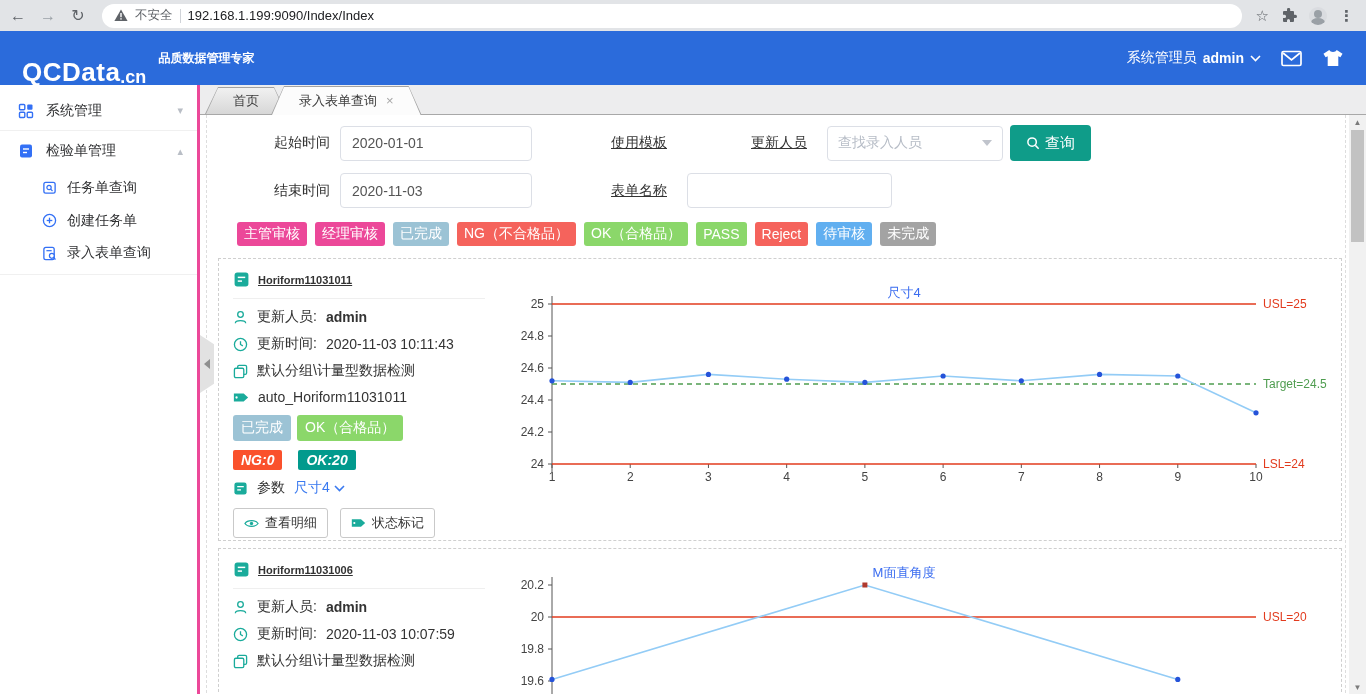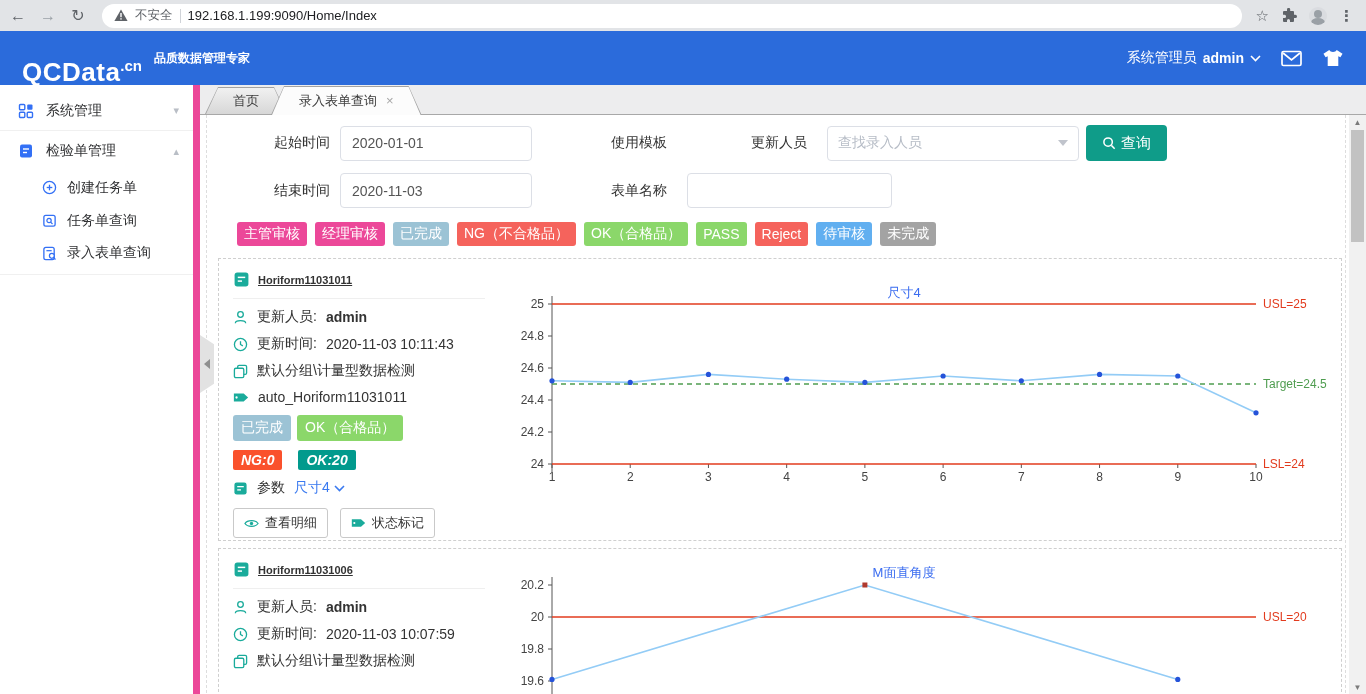--- a/index.html
+++ b/index.html
@@ -18,31 +18,31 @@
   .url-txt{ font-size:13px; color:#202124; }
   .chrome-right{ display:flex; align-items:center; gap:12px; padding:0 4px; }
   .star{ font-size:15px; color:#5f6368; }
   .avatar{ width:18px; height:18px; border-radius:50%; background:#dadce0; position:relative; overflow:hidden; }
   .avatar:before{ content:""; position:absolute; left:5px; top:3px; width:8px; height:8px; border-radius:50%; background:#9aa0a6; }
   .avatar:after{ content:""; position:absolute; left:2px; top:11px; width:14px; height:9px; border-radius:50%; background:#9aa0a6; }
   .dots{ font-size:15px; color:#5f6368; font-weight:bold; }
 
   
   .appbar{ height:54px; background:#2b6bdb; display:flex; align-items:center; padding:0 22px; color:#fff; }
-  .brand{ display:flex; align-items:flex-start; position:relative;margin-top:28px; }
+  .brand{ display:flex; align-items:flex-end; position:relative;margin-top:28px; }
   .brand-main{ font-size:26px; font-weight:bold; letter-spacing:0.5px; }
-  .brand-cn{ font-size:15px; font-weight:bold; }
+  .brand-cn{ font-size:18px; font-weight:bold; }
   .brand-swoosh{ position:absolute; left:-2px; bottom:-8px; }
   .tagline{ font-size:12px; font-weight:bold; margin-left:12px; }
   .appbar-right{ margin-left:auto; display:flex; align-items:center; gap:20px; }
   .who{ display:flex; align-items:center; gap:6px; font-size:14px; cursor:pointer; }
 
   
   .app-body{ display:flex; height:609px; }
-  .sidebar{ width:200px; background:#fff; border-right:7px solid #ec4899; }
+  .sidebar{ width:200px; background:#fff; border-right:3px solid #ec4899; }
   .side-item{ height:40px; display:flex; align-items:center; gap:12px; padding:0 14px 0 18px;
     font-size:14px; color:#303133; cursor:pointer; }
   .side-item:first-child{ margin-top:6px; }
   .side-sep{ border-bottom:1px solid #f0f0f0; }
   .chev{ margin-left:auto; color:#b9bec6; font-size:11px; }
   .sub-item{ height:33px; display:flex; align-items:center; gap:10px; padding-left:42px;
     font-size:14px; color:#303133; cursor:pointer; }
   .main{ position:relative; flex:1; }
 
   
@@ -61,29 +61,29 @@
 
   
   .content{ position:absolute; top:30px; left:0; right:17px; bottom:0; background:#fff; overflow:hidden; }
   .outer{ margin-left:6px; width:1140px; min-height:600px;
     border-left:1px dashed #ddd; border-right:1px dashed #ddd; padding:10px 3px 0 11px; }
 
   
   .frow{ display:flex; align-items:center; margin-bottom:12px; }
   .flabel{ font-size:14px; color:#333; text-align:right; }
   .w1{ width:112px; margin-right:10px; }
-  .w2{ width:100px; margin-right:20px; }
+  .w2{ width:100px; margin-right:20px;text-decoration:underline; }
   .inp{ height:35px; border:1px solid #dcdfe6; border-radius:4px; background:#fff;
     font-size:14px; color:#555; padding:0 11px; font-family:inherit; }
   .inp.date{ width:192px; }
   .inp.name{ width:205px; }
   .sel{ height:35px; border:1px solid #dcdfe6; border-radius:4px; background:#fff;
     display:flex; align-items:center; padding:0 10px; cursor:pointer; }
   .sel .ph{ font-size:14px; color:#b6bcc6; flex:1; }
-  .sel.t1{ width:200px; } .sel.t2{ width:252px; }
+  .sel.t1{ width:200px; } .sel.t2{ width:176px; }
   .caret{ width:0; height:0; border-left:5px solid transparent; border-right:5px solid transparent;
     border-top:6px solid #c0c4cc; }
   .qbtn{ height:36px; margin-left:7px; padding:0 16px; border:none; border-radius:4px;
     background:#0f9c89; color:#fff; font-size:15px; display:flex; align-items:center; gap:4px;
     cursor:pointer; font-family:inherit; }
 
   
   .legend{ display:flex; gap:8px; margin:14px 0 0 19px; }
   .lbadge{ height:24px; display:flex; align-items:center; padding:0 7px; border-radius:3px;
     color:#fff; font-size:14px; white-space:nowrap; }
@@ -135,21 +135,21 @@
     <span class="nav-ic fwd">→</span>
     <span class="nav-ic">↻</span>
     <div class="omnibox">
       <svg width="14" height="13" viewBox="0 0 14 13">
         <path d="M7 0.5 L13.6 12 H0.4 Z" fill="#5f6368"></path>
         <rect x="6.3" y="4" width="1.4" height="4.2" fill="#fff"></rect>
         <rect x="6.3" y="9.2" width="1.4" height="1.4" fill="#fff"></rect>
       </svg>
       <span class="sec-txt">不安全</span>
       <span class="omni-sep"></span>
-      <span class="url-txt">192.168.1.199:9090/Home/Index</span>
+      <span class="url-txt">192.168.1.199:9090/Index/Index</span>
     </div>
     <div class="chrome-right">
       <span class="star">☆</span>
       <svg width="16" height="16" viewBox="0 0 16 16">
         <path d="M6 1.5 a1.6 1.6 0 0 1 3.2 0 V3 H12 a1 1 0 0 1 1 1 v2.8 h1.4 a1.6 1.6 0 0 1 0 3.2 H13 V13 a1 1 0 0 1 -1 1 H9 v-1.5 a1.5 1.5 0 0 0 -3 0 V14 H3 a1 1 0 0 1 -1 -1 V10 H3.5 a1.6 1.6 0 0 0 0 -3.2 H2 V4 a1 1 0 0 1 1 -1 h3 Z" fill="#5f6368"></path>
       </svg>
       <span class="avatar"></span>
       <span class="dots">⋮</span>
     </div>
   </div>
@@ -198,33 +198,33 @@
         <svg width="16" height="16" viewBox="0 0 16 16">
           <rect x="2" y="1.5" width="12" height="13" rx="2" fill="#3370f5"></rect>
           <line x1="5" y1="6" x2="11" y2="6" stroke="#fff" stroke-width="1.4"></line>
           <line x1="5" y1="9.5" x2="9" y2="9.5" stroke="#fff" stroke-width="1.4"></line>
         </svg>
         <span>检验单管理</span>
         <span class="chev">▴</span>
       </div>
       <div class="sub-item">
         <svg width="15" height="15" viewBox="0 0 16 16">
+          <rect x="2" y="2.5" width="12" height="11.5" rx="2" fill="none" stroke="#3370f5" stroke-width="1.4"></rect>
+          <circle cx="7.5" cy="8" r="2.3" fill="none" stroke="#3370f5" stroke-width="1.3"></circle>
+          <line x1="9.2" y1="9.7" x2="11.2" y2="11.7" stroke="#3370f5" stroke-width="1.3"></line>
+        </svg>
+        <span>任务单查询</span>
+      </div>
+      <div class="sub-item">
+        <svg width="15" height="15" viewBox="0 0 16 16">
           <circle cx="8" cy="8" r="6.5" fill="none" stroke="#3370f5" stroke-width="1.4"></circle>
           <line x1="8" y1="5" x2="8" y2="11" stroke="#3370f5" stroke-width="1.4"></line>
           <line x1="5" y1="8" x2="11" y2="8" stroke="#3370f5" stroke-width="1.4"></line>
         </svg>
         <span>创建任务单</span>
-      </div>
-      <div class="sub-item">
-        <svg width="15" height="15" viewBox="0 0 16 16">
-          <rect x="2" y="2.5" width="12" height="11.5" rx="2" fill="none" stroke="#3370f5" stroke-width="1.4"></rect>
-          <circle cx="7.5" cy="8" r="2.3" fill="none" stroke="#3370f5" stroke-width="1.3"></circle>
-          <line x1="9.2" y1="9.7" x2="11.2" y2="11.7" stroke="#3370f5" stroke-width="1.3"></line>
-        </svg>
-        <span>任务单查询</span>
       </div>
       <div class="sub-item side-sep" style="height:38px;padding-bottom:5px;">
         <svg width="15" height="15" viewBox="0 0 16 16">
           <rect x="2" y="1.5" width="11" height="13" rx="2" fill="none" stroke="#3370f5" stroke-width="1.4"></rect>
           <line x1="4.7" y1="5" x2="10.3" y2="5" stroke="#3370f5" stroke-width="1.3"></line>
           <circle cx="10.5" cy="10.5" r="2.6" fill="#fff" stroke="#3370f5" stroke-width="1.3"></circle>
           <line x1="12.4" y1="12.4" x2="14.4" y2="14.4" stroke="#3370f5" stroke-width="1.3"></line>
         </svg>
         <span>录入表单查询</span>
       </div>

